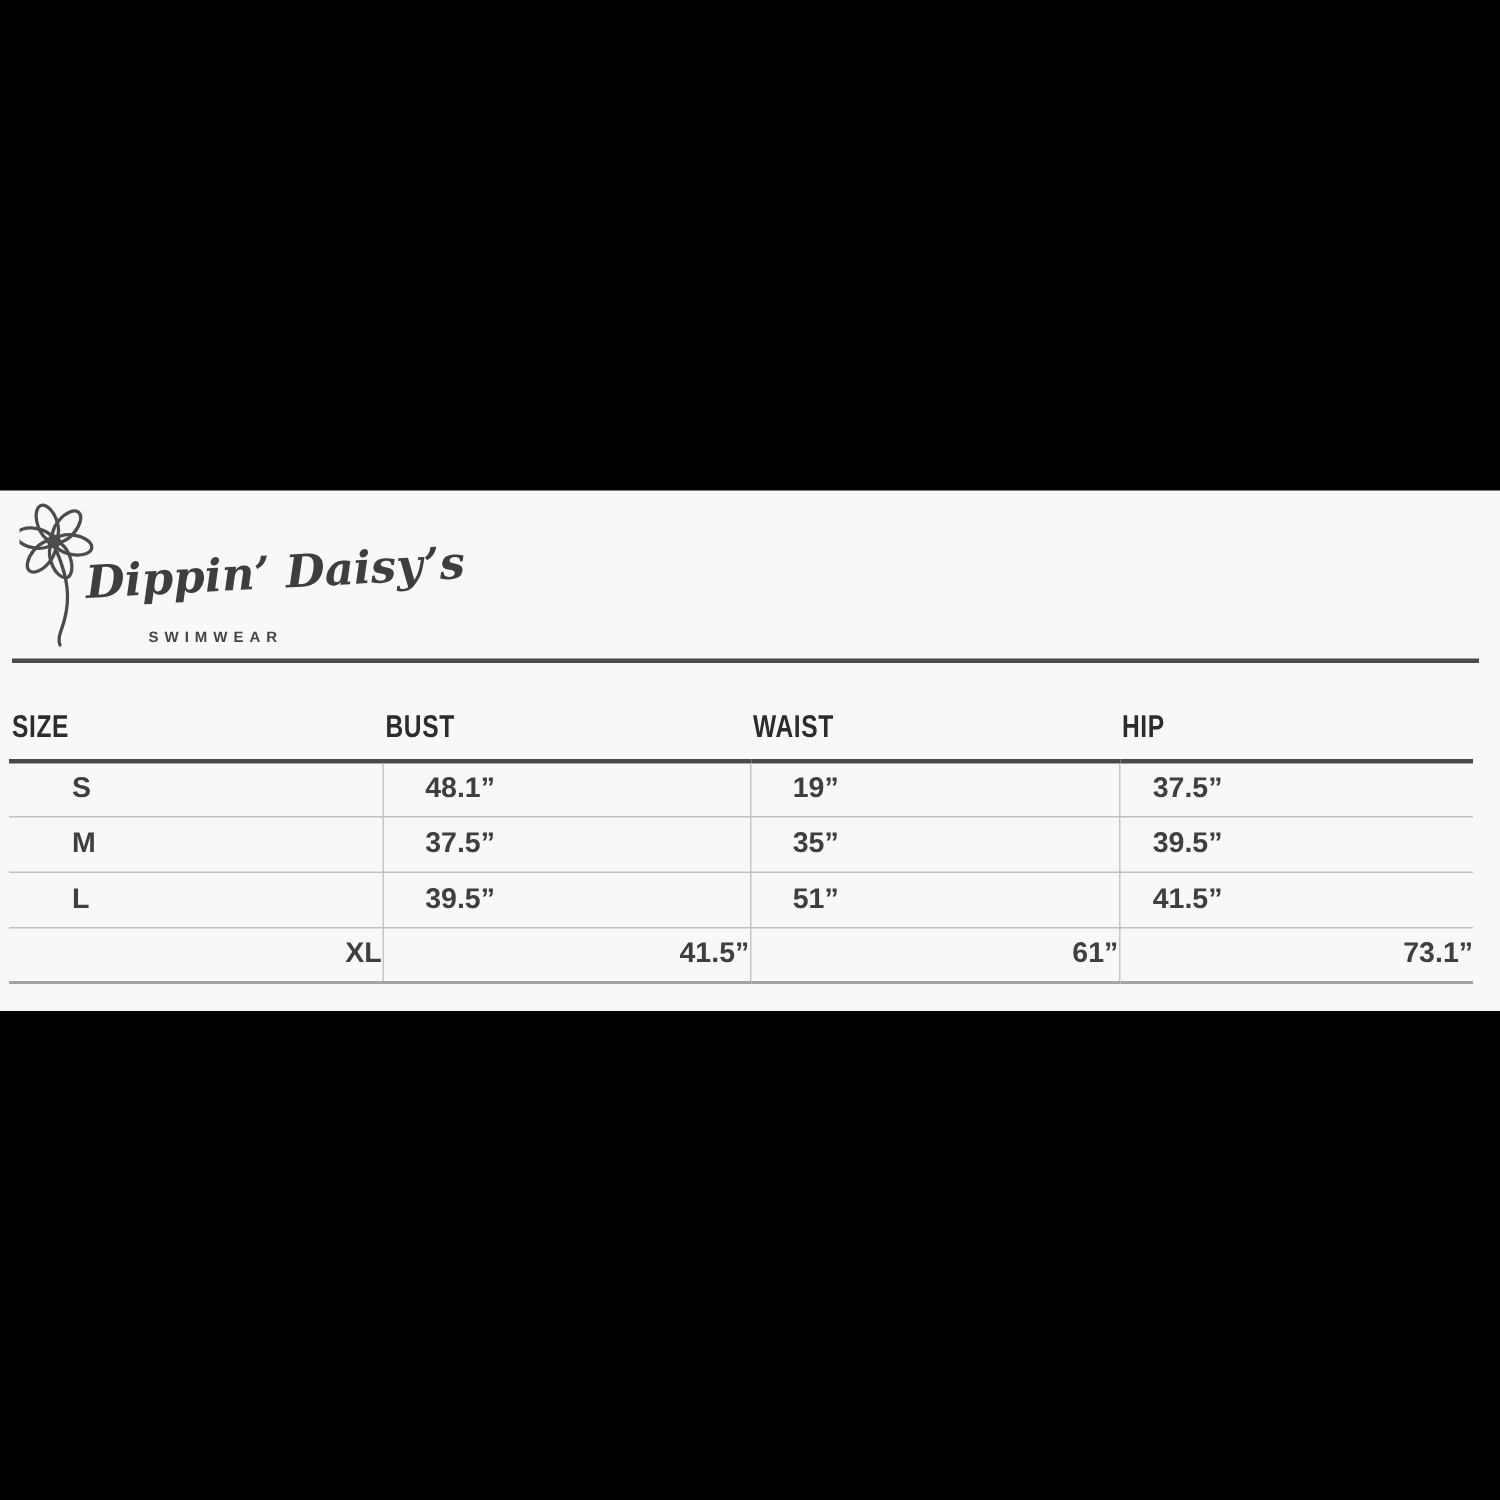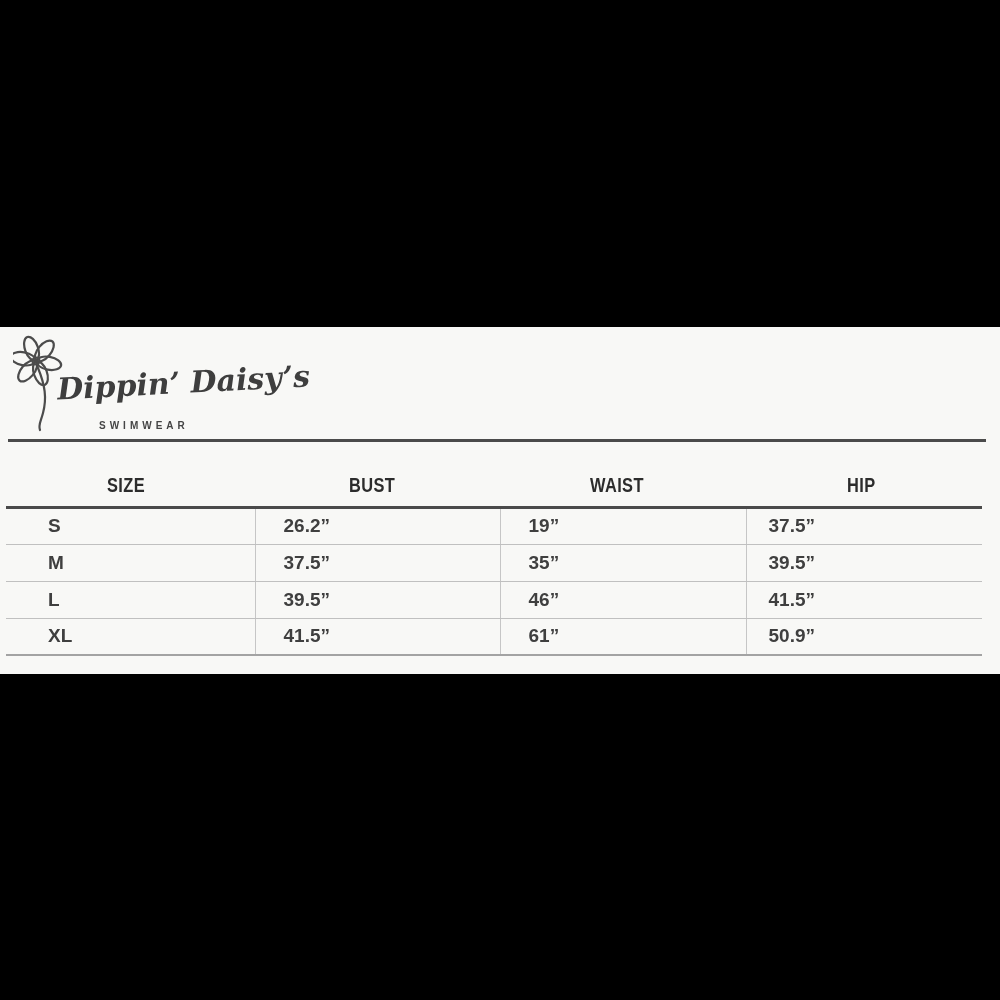--- a/index.html
+++ b/index.html
@@ -42,21 +42,21 @@
 
   
   table.size-table {
     position: absolute; left: 6px; top: 144px;
     width: 976px;
     border-collapse: collapse;
     table-layout: fixed;
   }
   .size-table th {
     height: 36px;
-    text-align: center;
+    text-align: left;
     vertical-align: bottom;
     padding: 0 0 9px 2px;
     border-bottom: 3px solid #4a4a4a;
   }
   .size-table th .hdr {
     display: inline-block;
     transform: scaleX(0.78);
     transform-origin: 0 50%;
     font-weight: bold;
     font-size: 21px;
@@ -70,21 +70,21 @@
     font-size: 19px;
     font-weight: bold;
     color: #3f3f3f;
     border-bottom: 1px solid #c0c0c0;
     padding-left: 28px;
     white-space: nowrap;
   }
   .size-table td:not(:last-child) { border-right: 1px solid #c6c6c6; }
   .size-table td:first-child { padding-left: 42px; }
   .size-table td:last-child { padding-left: 22px; }
-  .size-table tbody tr:last-child td { border-bottom: 2px solid #a3a3a3; }
+  .size-table tbody tr:last-child td { border-bottom: 2px solid #a3a3a3; text-align: right; }
 </style>
 </head>
 <body>
 
 <div class="stage">
   <div class="panel">
 
     <div>
       <svg class="daisy-svg" width="50" height="98" viewBox="0 0 50 98" fill="none" stroke="#4c4c4c" stroke-width="2.2" stroke-linecap="round">
         <ellipse cx="36" cy="26" rx="12.5" ry="6.5" transform="rotate(10 23 26)"></ellipse>
@@ -113,39 +113,39 @@
         <tr>
           <th><span class="hdr">SIZE</span></th>
           <th><span class="hdr">BUST</span></th>
           <th><span class="hdr">WAIST</span></th>
           <th><span class="hdr">HIP</span></th>
         </tr>
       </thead>
       <tbody>
         <tr>
           <td>S</td>
-          <td>26.2”</td>
+          <td>48.1”</td>
           <td>19”</td>
           <td>37.5”</td>
         </tr>
         <tr>
           <td>M</td>
           <td>37.5”</td>
           <td>35”</td>
           <td>39.5”</td>
         </tr>
         <tr>
           <td>L</td>
           <td>39.5”</td>
-          <td>46”</td>
+          <td>51”</td>
           <td>41.5”</td>
         </tr>
         <tr>
           <td>XL</td>
           <td>41.5”</td>
           <td>61”</td>
-          <td>50.9”</td>
+          <td>73.1”</td>
         </tr>
       </tbody>
     </table>
 
   </div>
 </div>
 
 </body></html>

